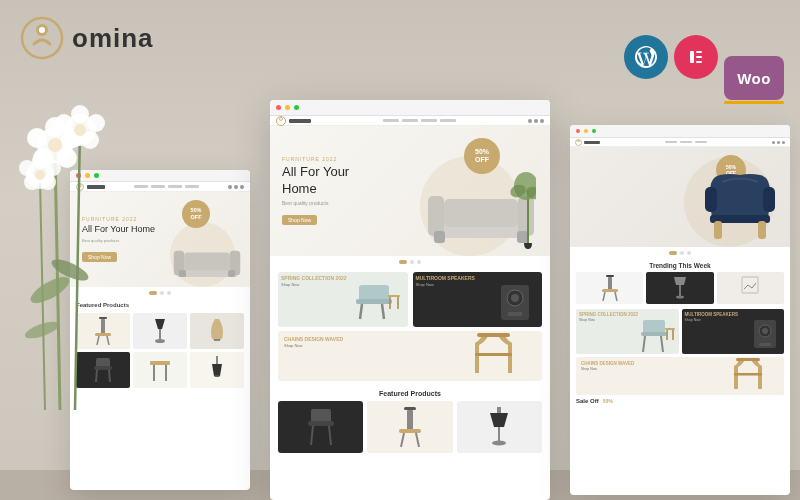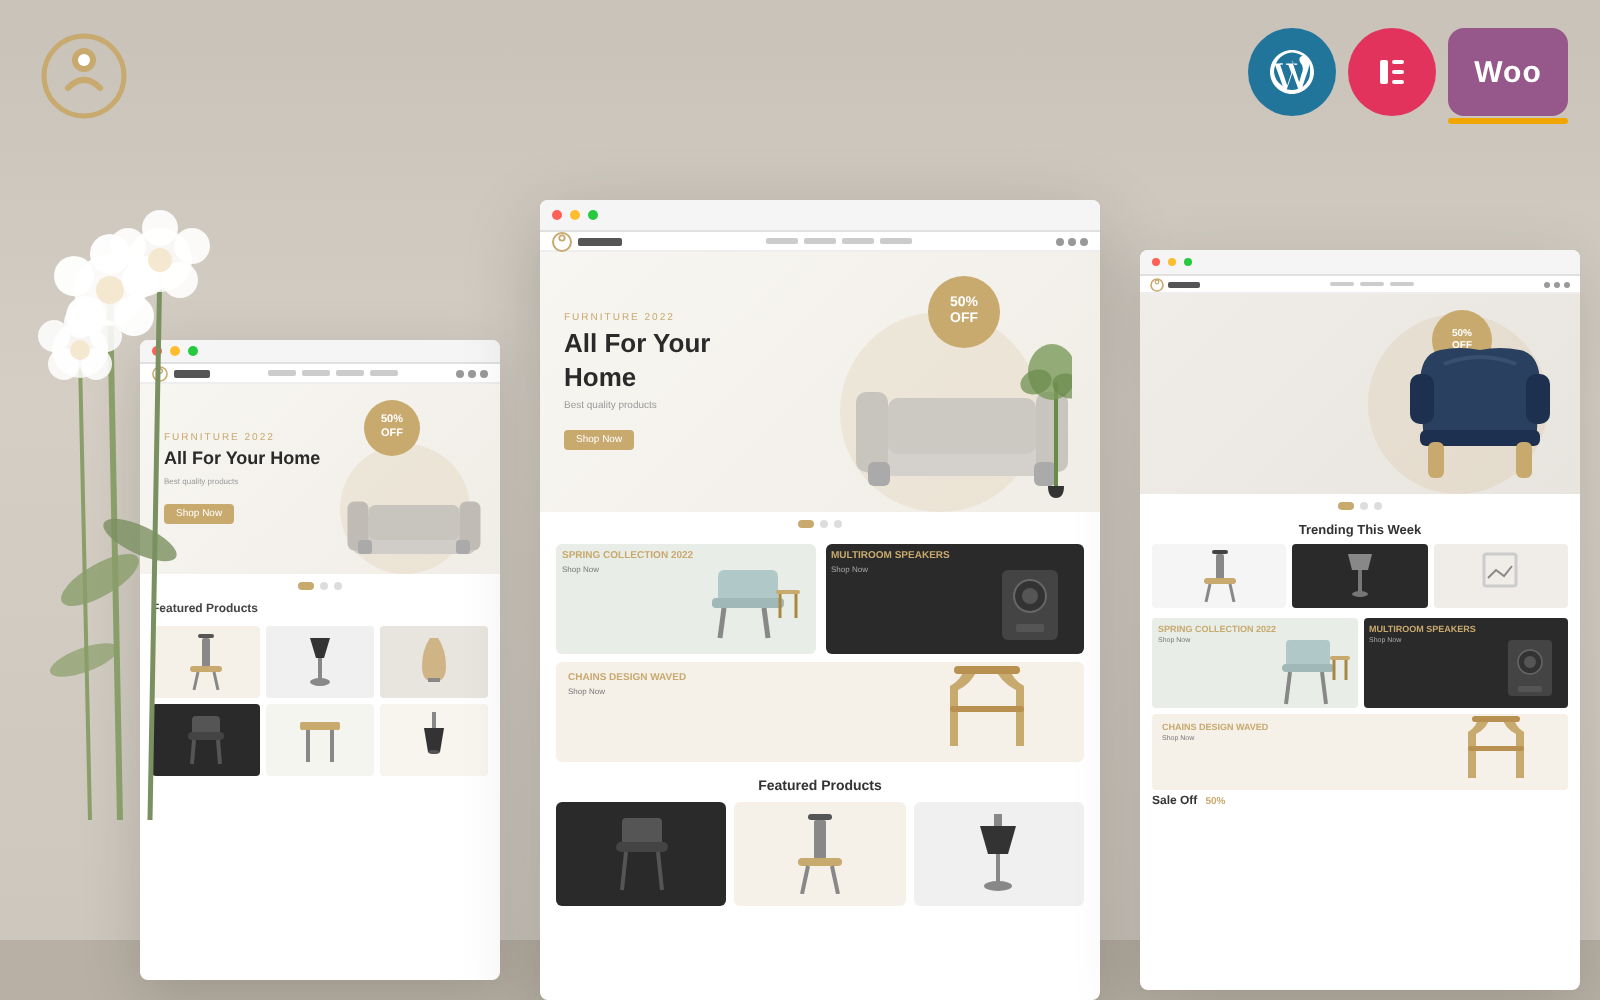--- a/index.html
+++ b/index.html
@@ -214,21 +214,21 @@
     .hero-tag {
       font-size: 5px;
       color: #c8a96e;
       text-transform: uppercase;
       letter-spacing: 1px;
       margin-bottom: 2px;
     }
 
     .hero-title {
       font-size: 11px;
-      font-weight: 700;
+      font-weight: 400;
       color: #2a2a2a;
       line-height: 1.3;
       max-width: 90px;
     }
 
     .hero-btn {
       display: inline-block;
       margin-top: 4px;
       padding: 2px 6px;
       background: #c8a96e;
@@ -406,37 +406,38 @@
   <circle cx="40" cy="145" r="5" fill="#f5e8d0"></circle>
 </svg>
 
 <div class="top-bar">
   <svg class="logo-icon" viewBox="0 0 44 44" xmlns="http://www.w3.org/2000/svg">
     <circle cx="22" cy="22" r="20" fill="none" stroke="#c8a96e" stroke-width="2.5"></circle>
     <circle cx="22" cy="14" r="6" fill="#c8a96e"></circle>
     <path d="M14 28 Q22 20 30 28" stroke="#c8a96e" stroke-width="3" fill="none" stroke-linecap="round"></path>
     <circle cx="22" cy="14" r="3" fill="white"></circle>
   </svg>
+  <span class="logo-text">omina</span>
 </div>
 
 <div class="top-badges">
   <div class="badge-wp">
     <svg width="26" height="26" viewBox="0 0 26 26" fill="white" xmlns="http://www.w3.org/2000/svg">
       <path d="M13 2C7 2 2 7 2 13s5 11 11 11 11-5 11-11S19 2 13 2zm-9 11c0-1.2.2-2.3.6-3.4L8.4 20A9 9 0 014 13zm9 9a9 9 0 01-2.6-.4l2.8-8.1 2.9 7.9a9 9 0 01-3.1.6zm1.3-12.5c.6 0 1.1-.1 1.1-.1.5-.1.4-.7-.1-.7 0 0-1.5.1-2.5.1-1 0-2.5-.1-2.5-.1-.5 0-.6.6-.1.7 0 0 .5.1 1 .1l1.5 4-2.1 6.3-3.5-10.4c.6 0 1.1-.1 1.1-.1.5-.1.4-.7-.1-.7 0 0-1.5.1-2.5.1h-.6a9 9 0 0113.5-3.7c-.1 0-.1 0-.2 0-.9 0-1.6.8-1.6 1.7 0 .8.4 1.4.9 2.2.4.6.8 1.4.8 2.6 0 .8-.3 1.8-.8 3.1l-1 3.5-3.8-11.4zm3.7 11.4l2.8-8.2c.5-1.3.7-2.3.7-3.2 0-.3 0-.6-.1-.9A9 9 0 0122 13a9 9 0 01-3.7 7.4l-.3-.5z"></path>
     </svg>
   </div>
   <div class="badge-el">
     <svg width="24" height="24" viewBox="0 0 24 24" fill="white" xmlns="http://www.w3.org/2000/svg">
       <rect x="6" y="6" width="4" height="12" rx="1"></rect>
       <rect x="12" y="6" width="6" height="2" rx="1"></rect>
       <rect x="12" y="11" width="6" height="2" rx="1"></rect>
       <rect x="12" y="16" width="6" height="2" rx="1"></rect>
     </svg>
   </div>
-  <div style="position:relative;">
+  <div style="position:relative;margin-top:42px;">
     <div class="badge-woo">Woo</div>
     <div class="underline-woo"></div>
   </div>
 </div>
 
 <div class="screenshots-area">
 
   <div class="screen-left">
     <div class="mini-nav">
       <div class="nav-dot nav-dot-red"></div>

